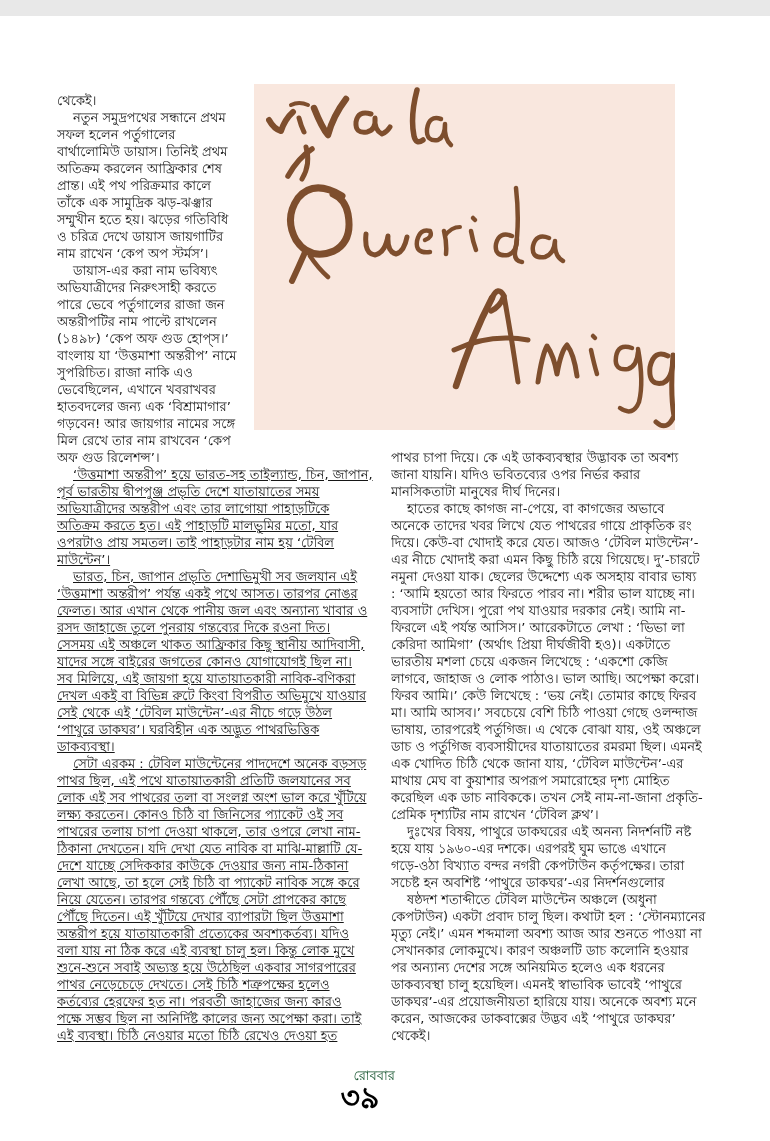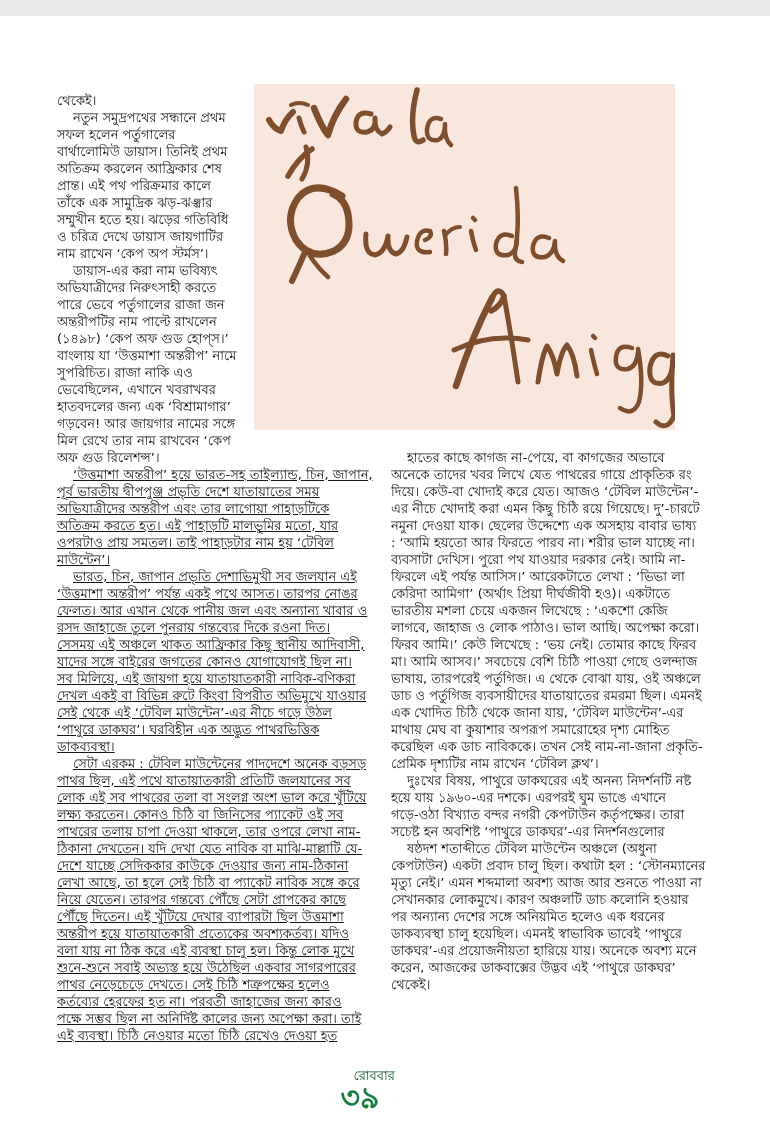--- a/index.html
+++ b/index.html
@@ -14,21 +14,21 @@
   .artwork svg{display:block;width:100%;height:100%;}
   .col{position:absolute;font-size:13px;line-height:17px;}
   .col-left-top{left:57px;top:76px;width:201px;}
   .col-left-bottom{left:57px;top:450px;width:334px;text-decoration:underline;}
   .col-right{left:391px;top:433px;width:325px;}
   .para{margin:0;padding:0;}
   .line{height:17px;line-height:17px;white-space:nowrap;overflow:hidden;}
   .line.indent{text-indent:16px;}
   .footer{position:absolute;left:325px;top:1052px;width:70px;}
   .footer-name{font-size:13px;line-height:15px;text-align:right;color:#14532d;}
-  .footer-num{font-size:30px;line-height:30px;font-weight:bold;text-align:center;color:#15803d;margin-top:0px;}
+  .footer-num{font-size:30px;line-height:30px;font-weight:bold;text-align:center;color:#000000;margin-top:0px;}
 </style>
 </head>
 <body>
 
 <div class="stage">
 
   <div class="artwork" title="viva la Querida Amiga">
     <svg viewBox="0 0 421 346" xmlns="http://www.w3.org/2000/svg">
       <rect x="0" y="0" width="421" height="346" fill="#f9e7de"></rect>
       <g fill="none" stroke="#74421f" stroke-linecap="round" stroke-linejoin="round" opacity="0.92">
@@ -148,20 +148,25 @@
         <div class="line">বলা যায় না ঠিক করে এই ব্যবস্থা চালু হল। কিন্তু লোক মুখে</div>
         <div class="line">শুনে-শুনে সবাই অভ্যস্ত হয়ে উঠেছিল একবার সাগরপারের</div>
         <div class="line">পাথর নেড়েচেড়ে দেখতে। সেই চিঠি শত্রুপক্ষের হলেও</div>
         <div class="line">কর্তব্যের হেরফের হত না। পরবর্তী জাহাজের জন্য কারও</div>
         <div class="line">পক্ষে সম্ভব ছিল না অনির্দিষ্ট কালের জন্য অপেক্ষা করা। তাই</div>
         <div class="line">এই ব্যবস্থা। চিঠি নেওয়ার মতো চিঠি রেখেও দেওয়া হত</div>
       </div>
     </div>
 
   <div class="col col-right">
+      <div class="para">
+        <div class="line">পাথর চাপা দিয়ে। কে এই ডাকব্যবস্থার উদ্ভাবক তা অবশ্য</div>
+        <div class="line">জানা যায়নি। যদিও ভবিতব্যের ওপর নির্ভর করার</div>
+        <div class="line">মানসিকতাটা মানুষের দীর্ঘ দিনের।</div>
+      </div>
       <div class="para">
         <div class="line indent">হাতের কাছে কাগজ না-পেয়ে, বা কাগজের অভাবে</div>
         <div class="line">অনেকে তাদের খবর লিখে যেত পাথরের গায়ে প্রাকৃতিক রং</div>
         <div class="line">দিয়ে। কেউ-বা খোদাই করে যেত। আজও ‘টেবিল মাউন্টেন’-</div>
         <div class="line">এর নীচে খোদাই করা এমন কিছু চিঠি রয়ে গিয়েছে। দু’-চারটে</div>
         <div class="line">নমুনা দেওয়া যাক। ছেলের উদ্দেশ্যে এক অসহায় বাবার ভাষ্য</div>
         <div class="line">: ‘আমি হয়তো আর ফিরতে পারব না। শরীর ভাল যাচ্ছে না।</div>
         <div class="line">ব্যবসাটা দেখিস। পুরো পথ যাওয়ার দরকার নেই। আমি না-</div>
         <div class="line">ফিরলে এই পর্যন্ত আসিস।’ আরেকটাতে লেখা : ‘ভিভা লা</div>
         <div class="line">কেরিদা আমিগা’ (অর্থাৎ প্রিয়া দীর্ঘজীবী হও)। একটাতে</div>

